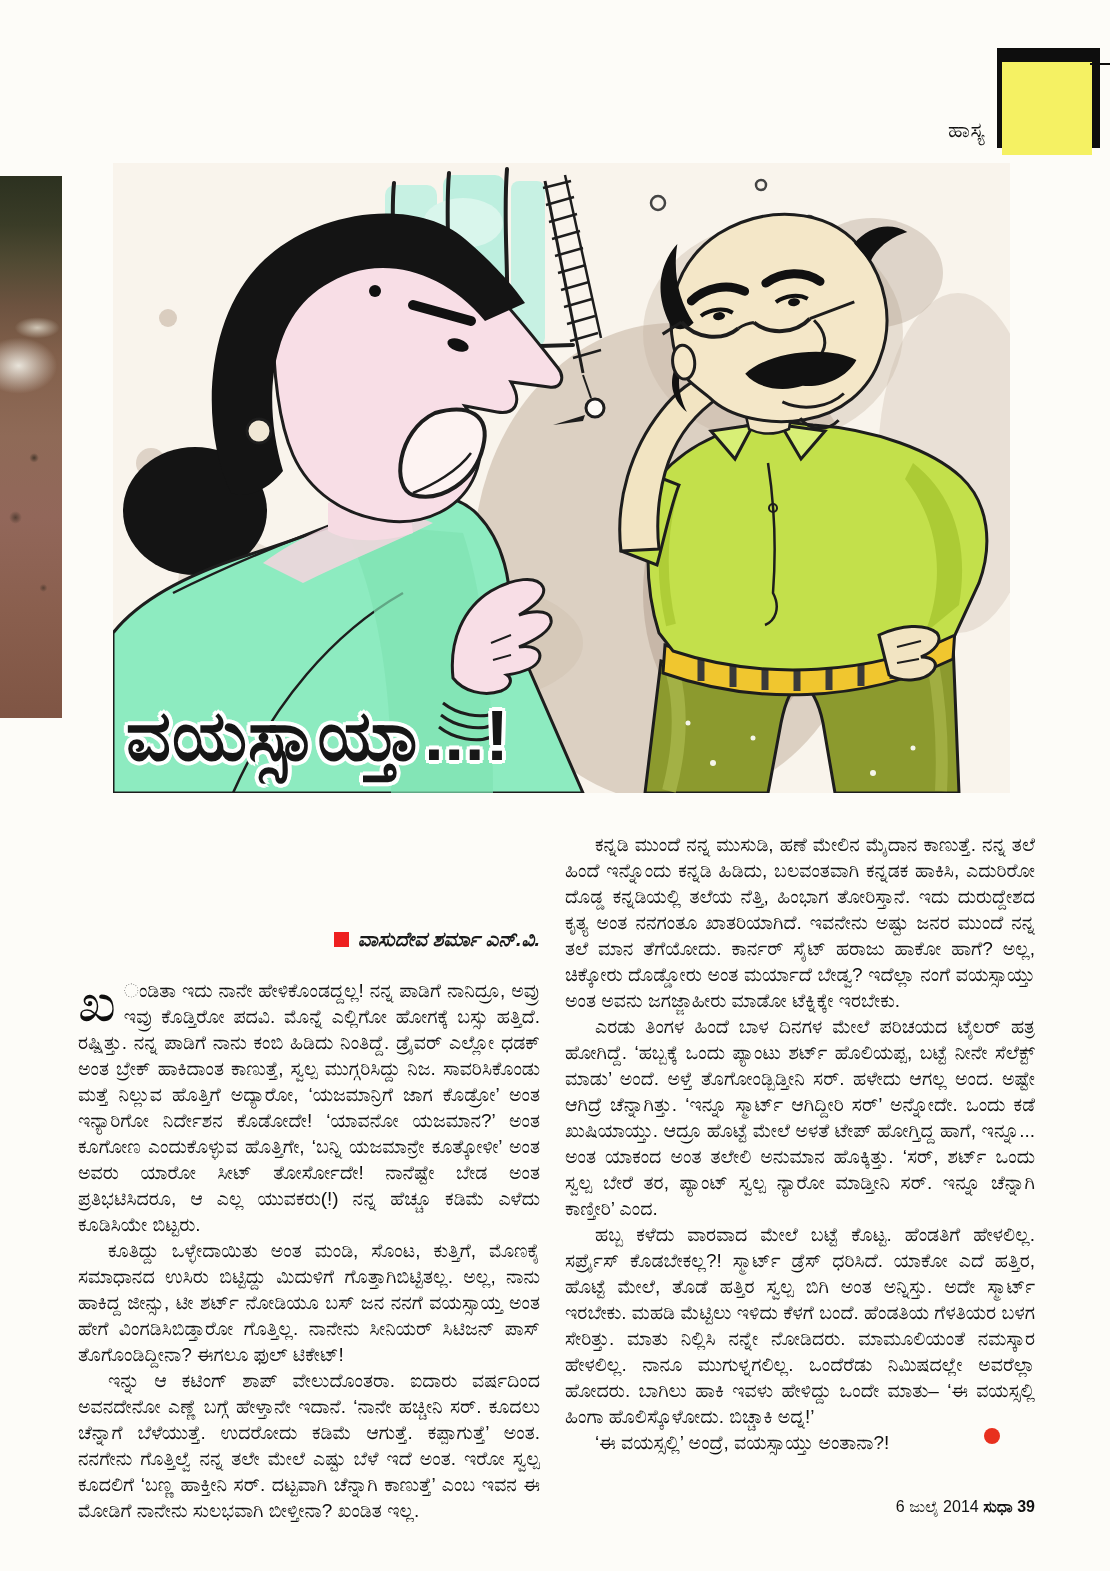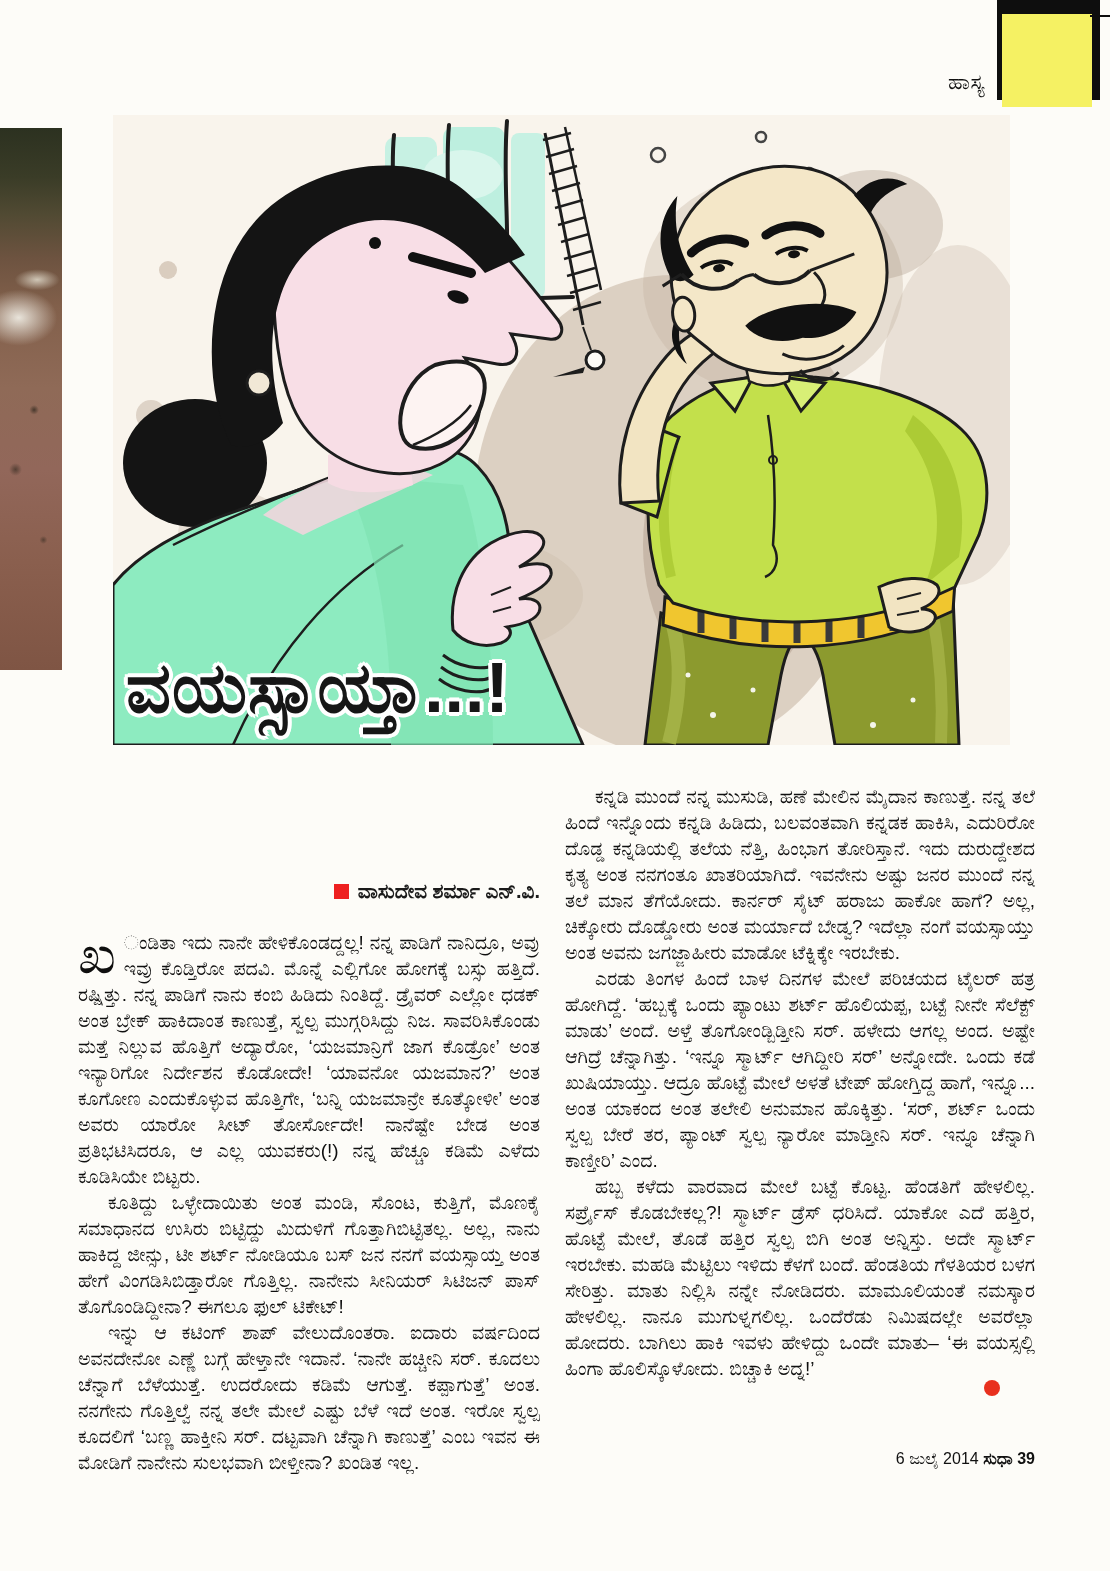--- a/index.html
+++ b/index.html
@@ -1,21 +1,21 @@
 <!DOCTYPE html>
 <html><head>
 <meta charset="utf-8">
 <style>
   html,body{margin:0;padding:0;}
   body{
     width:1110px;height:1571px;position:relative;background:#fdfcf8;
     font-family:"Liberation Sans","DejaVu Sans",sans-serif;color:#111;
     overflow:hidden;
   }
-  .abs{position:absolute;}
+  .abs{position:absolute;margin-top:48px;}
 
   
   .corner-black{left:997px;top:0;width:103px;height:100px;background:#0e0e0e;}
   .corner-yellow{left:1002px;top:14px;width:90px;height:93px;background:#f5f163;}
   .corner-line{left:1090px;top:15px;width:20px;height:2px;background:#0e0e0e;}
   .category-label{left:780px;top:70px;width:205px;text-align:right;font-size:21px;color:#111;letter-spacing:.5px;}
 
   
   .photo-strip{
     left:0;top:128px;width:62px;height:542px;
@@ -32,21 +32,21 @@
   .illustration{left:113px;top:115px;width:897px;height:630px;}
   .illustration svg{display:block;width:897px;height:630px;}
 
   .article-title{
     left:126px;top:648px;width:600px;
     font-size:70px;font-weight:bold;color:#161616;letter-spacing:1px;
     text-shadow:-3px -3px 0 #fff,3px -3px 0 #fff,-3px 3px 0 #fff,3px 3px 0 #fff,0 4px 0 #fff,4px 0 0 #fff,-4px 0 0 #fff,0 -4px 0 #fff;
   }
 
   .intro{left:78px;top:784px;width:468px;font-size:23px;line-height:45px;font-weight:600;color:#262626;}
-  .byline{left:78px;top:880px;width:462px;text-align:right;font-size:20px;font-weight:bold;color:#1a1a1a;}
+  .byline{left:78px;top:880px;width:462px;text-align:right;font-size:20px;font-weight:bold;color:#1a1a1a;font-style:italic;}
   .byline .red-square{display:inline-block;width:15px;height:15px;background:#ee2020;margin-right:9px;vertical-align:-1px;}
 
   .col{font-size:19px;line-height:26px;text-align:justify;color:#0f0f0f;}
   .col p{margin:0;}
   .col-left{left:78px;top:930px;width:462px;}
   .col-right{left:565px;top:784px;width:470px;}
   .col-left p + p{text-indent:30px;}
   .col-right p{text-indent:30px;}
   .dropcap{float:left;font-size:52px;line-height:46px;padding:2px 8px 0 0;color:#0f0f0f;}
 
@@ -238,20 +238,21 @@
 <div class="abs col col-left">
   <p><span class="dropcap">ಖ</span><span>ಂಡಿತಾ ಇದು ನಾನೇ ಹೇಳಿಕೊಂಡದ್ದಲ್ಲ! ನನ್ನ ಪಾಡಿಗೆ ನಾನಿದ್ರೂ, ಅವ್ರು ಇವ್ರು ಕೊಡ್ತಿರೋ ಪದವಿ. ಮೊನ್ನೆ ಎಲ್ಲಿಗೋ ಹೋಗಕ್ಕೆ ಬಸ್ಸು ಹತ್ತಿದೆ. ರಷ್ಷಿತ್ತು. ನನ್ನ ಪಾಡಿಗೆ ನಾನು ಕಂಬಿ ಹಿಡಿದು ನಿಂತಿದ್ದೆ. ಡ್ರೈವರ್ ಎಲ್ಲೋ ಧಡಕ್ ಅಂತ ಬ್ರೇಕ್ ಹಾಕಿದಾಂತ ಕಾಣುತ್ತೆ, ಸ್ವಲ್ಪ ಮುಗ್ಗರಿಸಿದ್ದು ನಿಜ. ಸಾವರಿಸಿಕೊಂಡು ಮತ್ತೆ ನಿಲ್ಲುವ ಹೊತ್ತಿಗೆ ಅದ್ಯಾರೋ, ‘ಯಜಮಾನ್ರಿಗೆ ಜಾಗ ಕೊಡ್ರೋ’ ಅಂತ ಇನ್ಯಾರಿಗೋ ನಿರ್ದೇಶನ ಕೊಡೋದೇ! ‘ಯಾವನೋ ಯಜಮಾನ?’ ಅಂತ ಕೂಗೋಣ ಎಂದುಕೊಳ್ಳುವ ಹೊತ್ತಿಗೇ, ‘ಬನ್ನಿ ಯಜಮಾನ್ರೇ ಕೂತ್ಕೋಳೀ’ ಅಂತ ಅವರು ಯಾರೋ ಸೀಟ್ ತೋರ್ಸೋದೇ! ನಾನೆಷ್ಟೇ ಬೇಡ ಅಂತ ಪ್ರತಿಭಟಿಸಿದರೂ, ಆ ಎಲ್ಲ ಯುವಕರು(!) ನನ್ನ ಹೆಚ್ಚೂ ಕಡಿಮೆ ಎಳೆದು ಕೂಡಿಸಿಯೇ ಬಿಟ್ಟರು.</span></p>
   <p>ಕೂತಿದ್ದು ಒಳ್ಳೇದಾಯಿತು ಅಂತ ಮಂಡಿ, ಸೊಂಟ, ಕುತ್ತಿಗೆ, ಮೊಣಕೈ ಸಮಾಧಾನದ ಉಸಿರು ಬಿಟ್ಟಿದ್ದು ಮಿದುಳಿಗೆ ಗೊತ್ತಾಗಿಬಿಟ್ಟಿತಲ್ಲ. ಅಲ್ಲ, ನಾನು ಹಾಕಿದ್ದ ಜೀನ್ಸು, ಟೀ ಶರ್ಟ್ ನೋಡಿಯೂ ಬಸ್ ಜನ ನನಗೆ ವಯಸ್ಸಾಯ್ತ ಅಂತ ಹೇಗೆ ವಿಂಗಡಿಸಿಬಿಡ್ತಾರೋ ಗೊತ್ತಿಲ್ಲ. ನಾನೇನು ಸೀನಿಯರ್ ಸಿಟಿಜನ್ ಪಾಸ್ ತೊಗೊಂಡಿದ್ದೀನಾ? ಈಗಲೂ ಫುಲ್ ಟಿಕೇಟ್!</p>
   <p>ಇನ್ನು ಆ ಕಟಿಂಗ್ ಶಾಪ್ ವೇಲುದೊಂತರಾ. ಐದಾರು ವರ್ಷದಿಂದ ಅವನದೇನೋ ಎಣ್ಣೆ ಬಗ್ಗೆ ಹೇಳ್ತಾನೇ ಇದಾನೆ. ‘ನಾನೇ ಹಚ್ಚೀನಿ ಸರ್. ಕೂದಲು ಚೆನ್ನಾಗೆ ಬೆಳೆಯುತ್ತೆ. ಉದರೋದು ಕಡಿಮೆ ಆಗುತ್ತೆ. ಕಪ್ಪಾಗುತ್ತೆ’ ಅಂತ. ನನಗೇನು ಗೊತ್ತಿಲ್ವೆ ನನ್ನ ತಲೇ ಮೇಲೆ ಎಷ್ಟು ಬೆಳೆ ಇದೆ ಅಂತ. ಇರೋ ಸ್ವಲ್ಪ ಕೂದಲಿಗೆ ‘ಬಣ್ಣ ಹಾಕ್ತೀನಿ ಸರ್. ದಟ್ಟವಾಗಿ ಚೆನ್ನಾಗಿ ಕಾಣುತ್ತೆ’ ಎಂಬ ಇವನ ಈ ಮೋಡಿಗೆ ನಾನೇನು ಸುಲಭವಾಗಿ ಬೀಳ್ತೀನಾ? ಖಂಡಿತ ಇಲ್ಲ.</p>
 </div>
 
 <div class="abs col col-right">
   <p>ಕನ್ನಡಿ ಮುಂದೆ ನನ್ನ ಮುಸುಡಿ, ಹಣೆ ಮೇಲಿನ ಮೈದಾನ ಕಾಣುತ್ತೆ. ನನ್ನ ತಲೆ ಹಿಂದೆ ಇನ್ನೊಂದು ಕನ್ನಡಿ ಹಿಡಿದು, ಬಲವಂತವಾಗಿ ಕನ್ನಡಕ ಹಾಕಿಸಿ, ಎದುರಿರೋ ದೊಡ್ಡ ಕನ್ನಡಿಯಲ್ಲಿ ತಲೆಯ ನೆತ್ತಿ, ಹಿಂಭಾಗ ತೋರಿಸ್ತಾನೆ. ಇದು ದುರುದ್ದೇಶದ ಕೃತ್ಯ ಅಂತ ನನಗಂತೂ ಖಾತರಿಯಾಗಿದೆ. ಇವನೇನು ಅಷ್ಟು ಜನರ ಮುಂದೆ ನನ್ನ ತಲೆ ಮಾನ ತೆಗೆಯೋದು. ಕಾರ್ನರ್ ಸೈಟ್ ಹರಾಜು ಹಾಕೋ ಹಾಗೆ? ಅಲ್ಲ, ಚಿಕ್ಕೋರು ದೊಡ್ಡೋರು ಅಂತ ಮರ್ಯಾದೆ ಬೇಡ್ವ? ಇದೆಲ್ಲಾ ನಂಗೆ ವಯಸ್ಸಾಯ್ತು ಅಂತ ಅವನು ಜಗಜ್ಜಾಹೀರು ಮಾಡೋ ಟೆಕ್ನಿಕ್ಕೇ ಇರಬೇಕು.</p>
   <p>ಎರಡು ತಿಂಗಳ ಹಿಂದೆ ಬಾಳ ದಿನಗಳ ಮೇಲೆ ಪರಿಚಯದ ಟೈಲರ್ ಹತ್ರ ಹೋಗಿದ್ದೆ. ‘ಹಬ್ಬಕ್ಕೆ ಒಂದು ಪ್ಯಾಂಟು ಶರ್ಟ್ ಹೊಲಿಯಪ್ಪ, ಬಟ್ಟೆ ನೀನೇ ಸೆಲೆಕ್ಟ್ ಮಾಡು’ ಅಂದೆ. ಅಳ್ತೆ ತೊಗೋಂಡ್ಬಿಡ್ತೀನಿ ಸರ್. ಹಳೇದು ಆಗಲ್ಲ ಅಂದ. ಅಷ್ಟೇ ಆಗಿದ್ರೆ ಚೆನ್ನಾಗಿತ್ತು. ‘ಇನ್ನೂ ಸ್ಮಾರ್ಟ್ ಆಗಿದ್ದೀರಿ ಸರ್’ ಅನ್ನೋದೇ. ಒಂದು ಕಡೆ ಖುಷಿಯಾಯ್ತು. ಆದ್ರೂ ಹೊಟ್ಟೆ ಮೇಲೆ ಅಳತೆ ಟೇಪ್ ಹೋಗ್ತಿದ್ದ ಹಾಗೆ, ಇನ್ನೂ... ಅಂತ ಯಾಕಂದ ಅಂತ ತಲೇಲಿ ಅನುಮಾನ ಹೊಕ್ಕಿತ್ತು. ‘ಸರ್, ಶರ್ಟ್ ಒಂದು ಸ್ವಲ್ಪ ಬೇರೆ ತರ, ಪ್ಯಾಂಟ್ ಸ್ವಲ್ಪ ನ್ಯಾರೋ ಮಾಡ್ತೀನಿ ಸರ್. ಇನ್ನೂ ಚೆನ್ನಾಗಿ ಕಾಣ್ತೀರಿ’ ಎಂದ.</p>
   <p>ಹಬ್ಬ ಕಳೆದು ವಾರವಾದ ಮೇಲೆ ಬಟ್ಟೆ ಕೊಟ್ಟ. ಹೆಂಡತಿಗೆ ಹೇಳಲಿಲ್ಲ. ಸರ್ಪ್ರೈಸ್ ಕೊಡಬೇಕಲ್ಲ?! ಸ್ಮಾರ್ಟ್ ಡ್ರೆಸ್ ಧರಿಸಿದೆ. ಯಾಕೋ ಎದೆ ಹತ್ತಿರ, ಹೊಟ್ಟೆ ಮೇಲೆ, ತೊಡೆ ಹತ್ತಿರ ಸ್ವಲ್ಪ ಬಿಗಿ ಅಂತ ಅನ್ನಿಸ್ತು. ಅದೇ ಸ್ಮಾರ್ಟ್ ಇರಬೇಕು. ಮಹಡಿ ಮೆಟ್ಟಿಲು ಇಳಿದು ಕೆಳಗೆ ಬಂದೆ. ಹೆಂಡತಿಯ ಗೆಳತಿಯರ ಬಳಗ ಸೇರಿತ್ತು. ಮಾತು ನಿಲ್ಲಿಸಿ ನನ್ನೇ ನೋಡಿದರು. ಮಾಮೂಲಿಯಂತೆ ನಮಸ್ಕಾರ ಹೇಳಲಿಲ್ಲ. ನಾನೂ ಮುಗುಳ್ನಗಲಿಲ್ಲ. ಒಂದೆರೆಡು ನಿಮಿಷದಲ್ಲೇ ಅವರೆಲ್ಲಾ ಹೋದರು. ಬಾಗಿಲು ಹಾಕಿ ಇವಳು ಹೇಳಿದ್ದು ಒಂದೇ ಮಾತು– ‘ಈ ವಯಸ್ಸಲ್ಲಿ ಹಿಂಗಾ ಹೊಲಿಸ್ಕೊಳೋದು. ಬಿಚ್ಚಾಕಿ ಅದ್ನ!’</p>
+  <p>‘ಈ ವಯಸ್ಸಲ್ಲಿ’ ಅಂದ್ರೆ, ವಯಸ್ಸಾಯ್ತು ಅಂತಾನಾ?!</p>
 </div>
 
 <div class="abs end-dot"></div>
 
 <div class="abs footer">
   <span>6 ಜುಲೈ 2014</span>
   <span class="magazine">ಸುಧಾ</span>
   <span class="page-number">39</span>
 </div>
 

